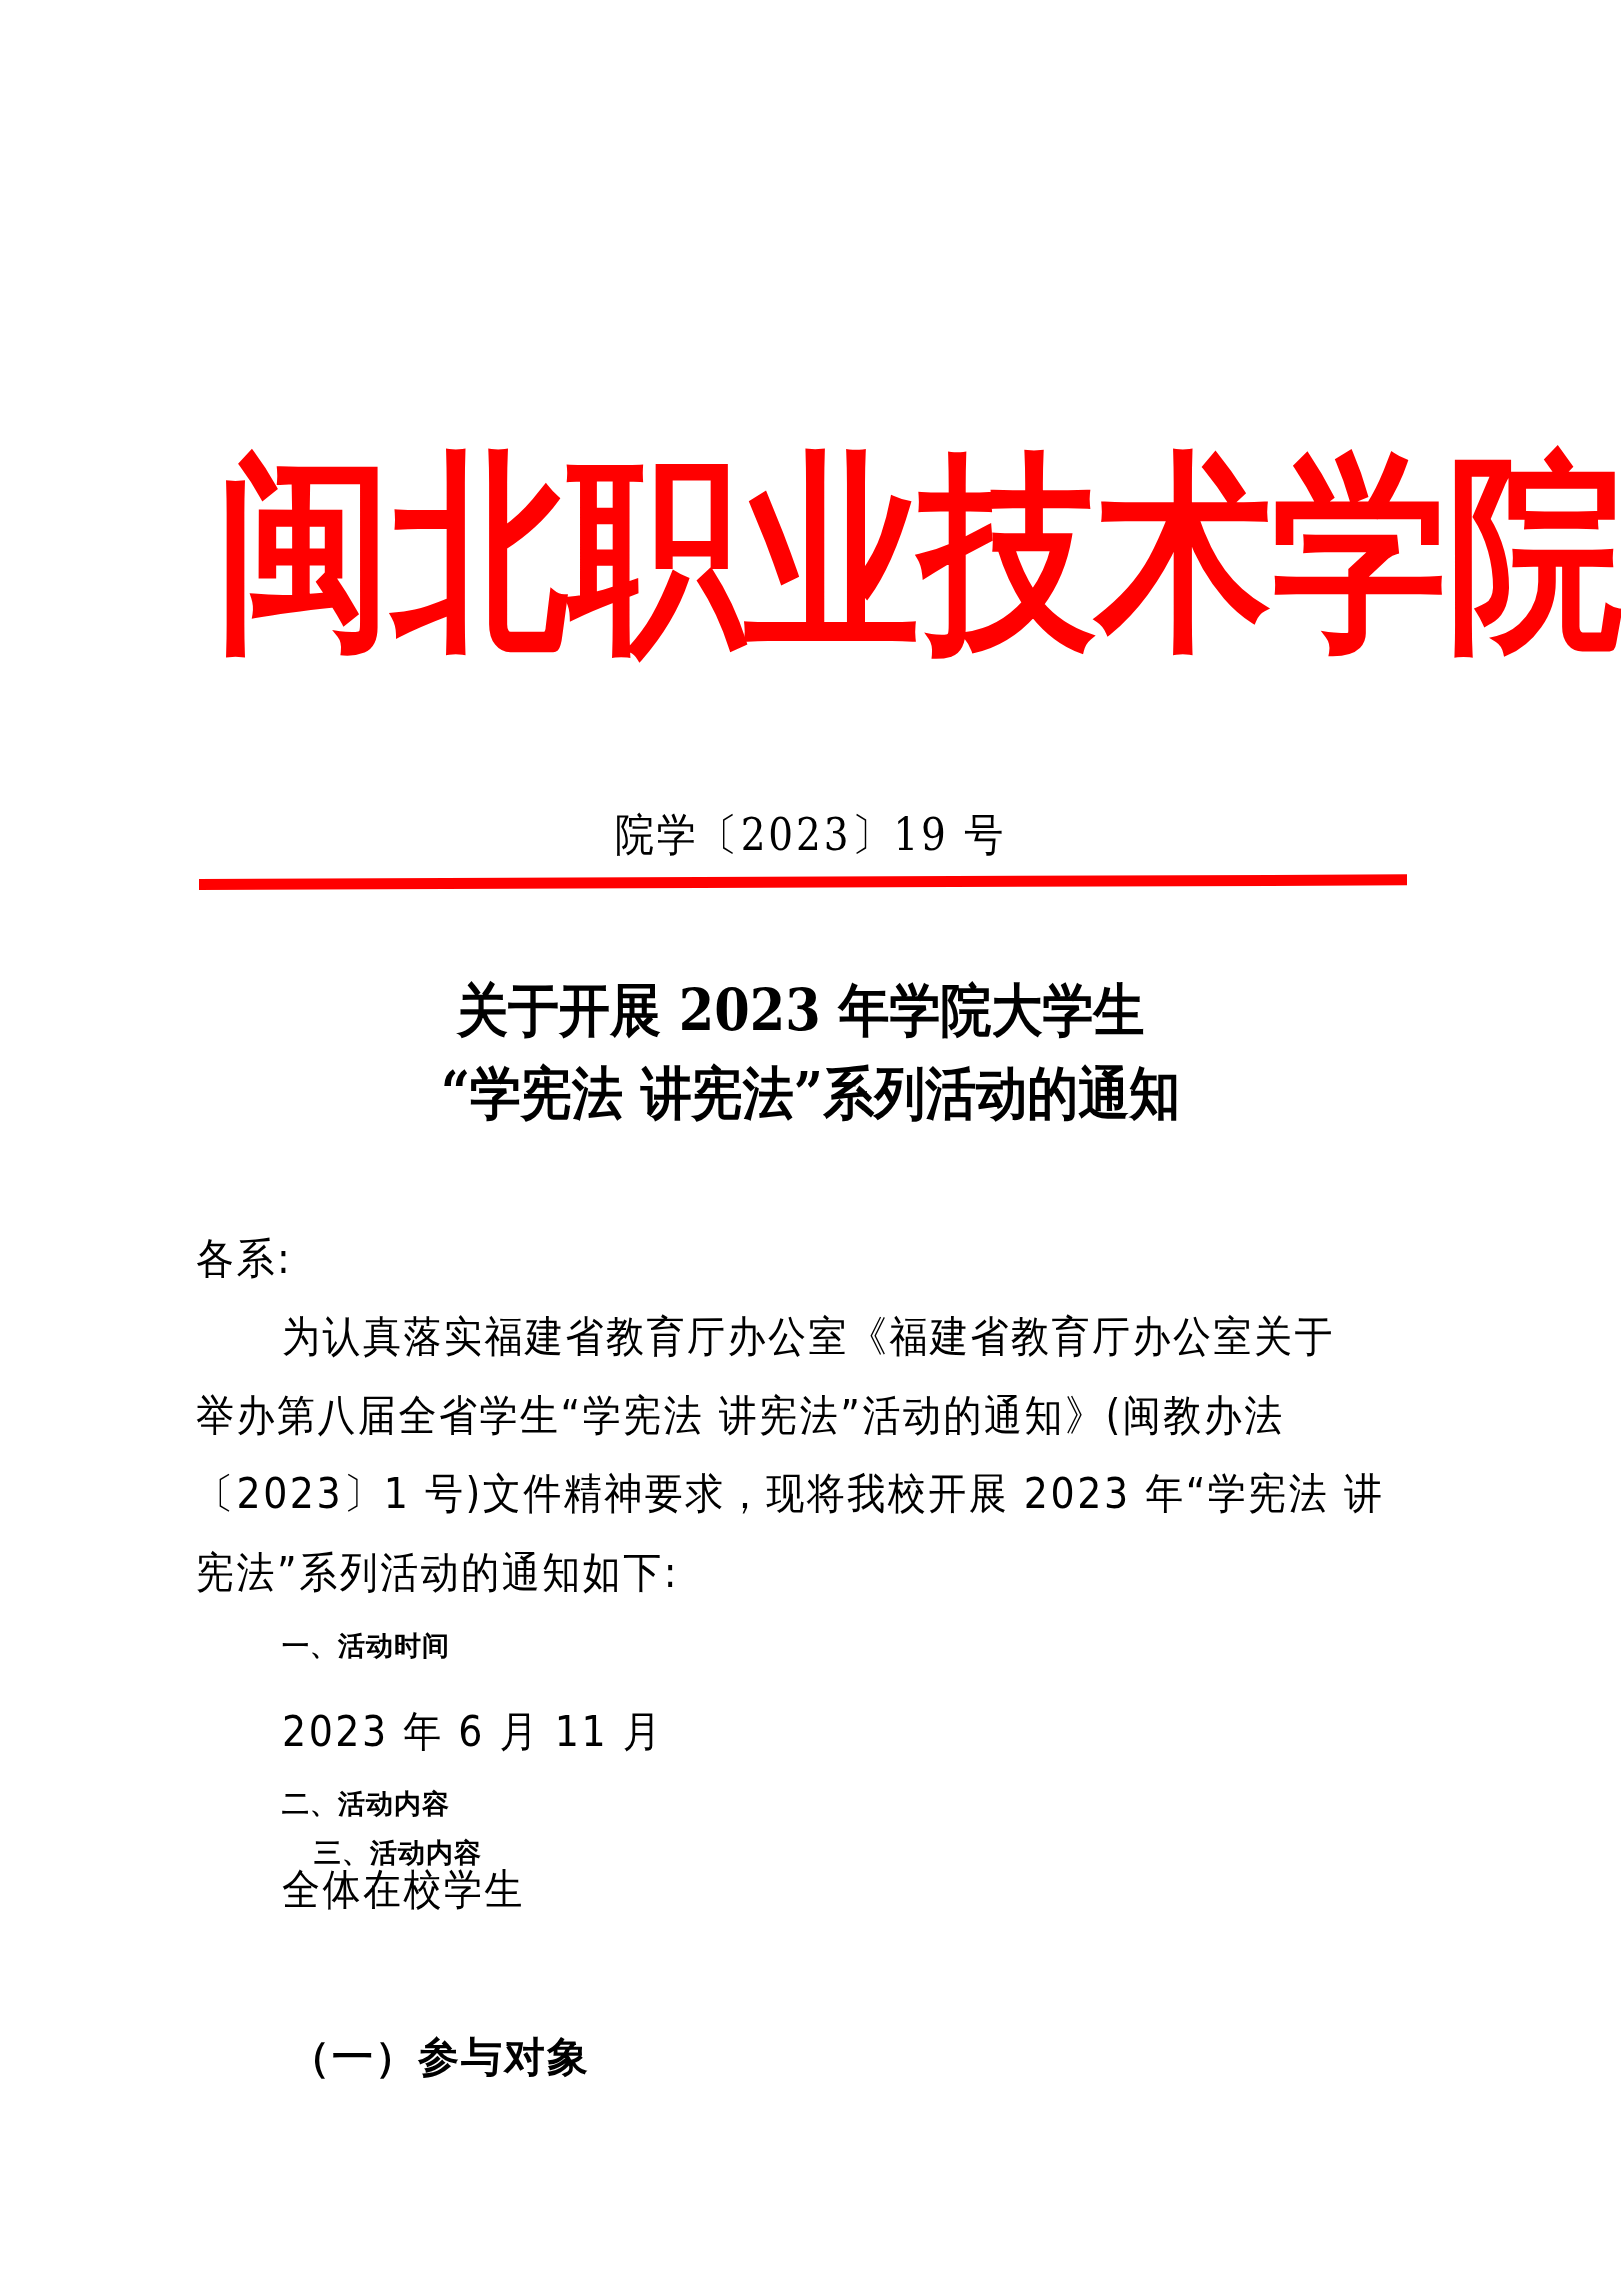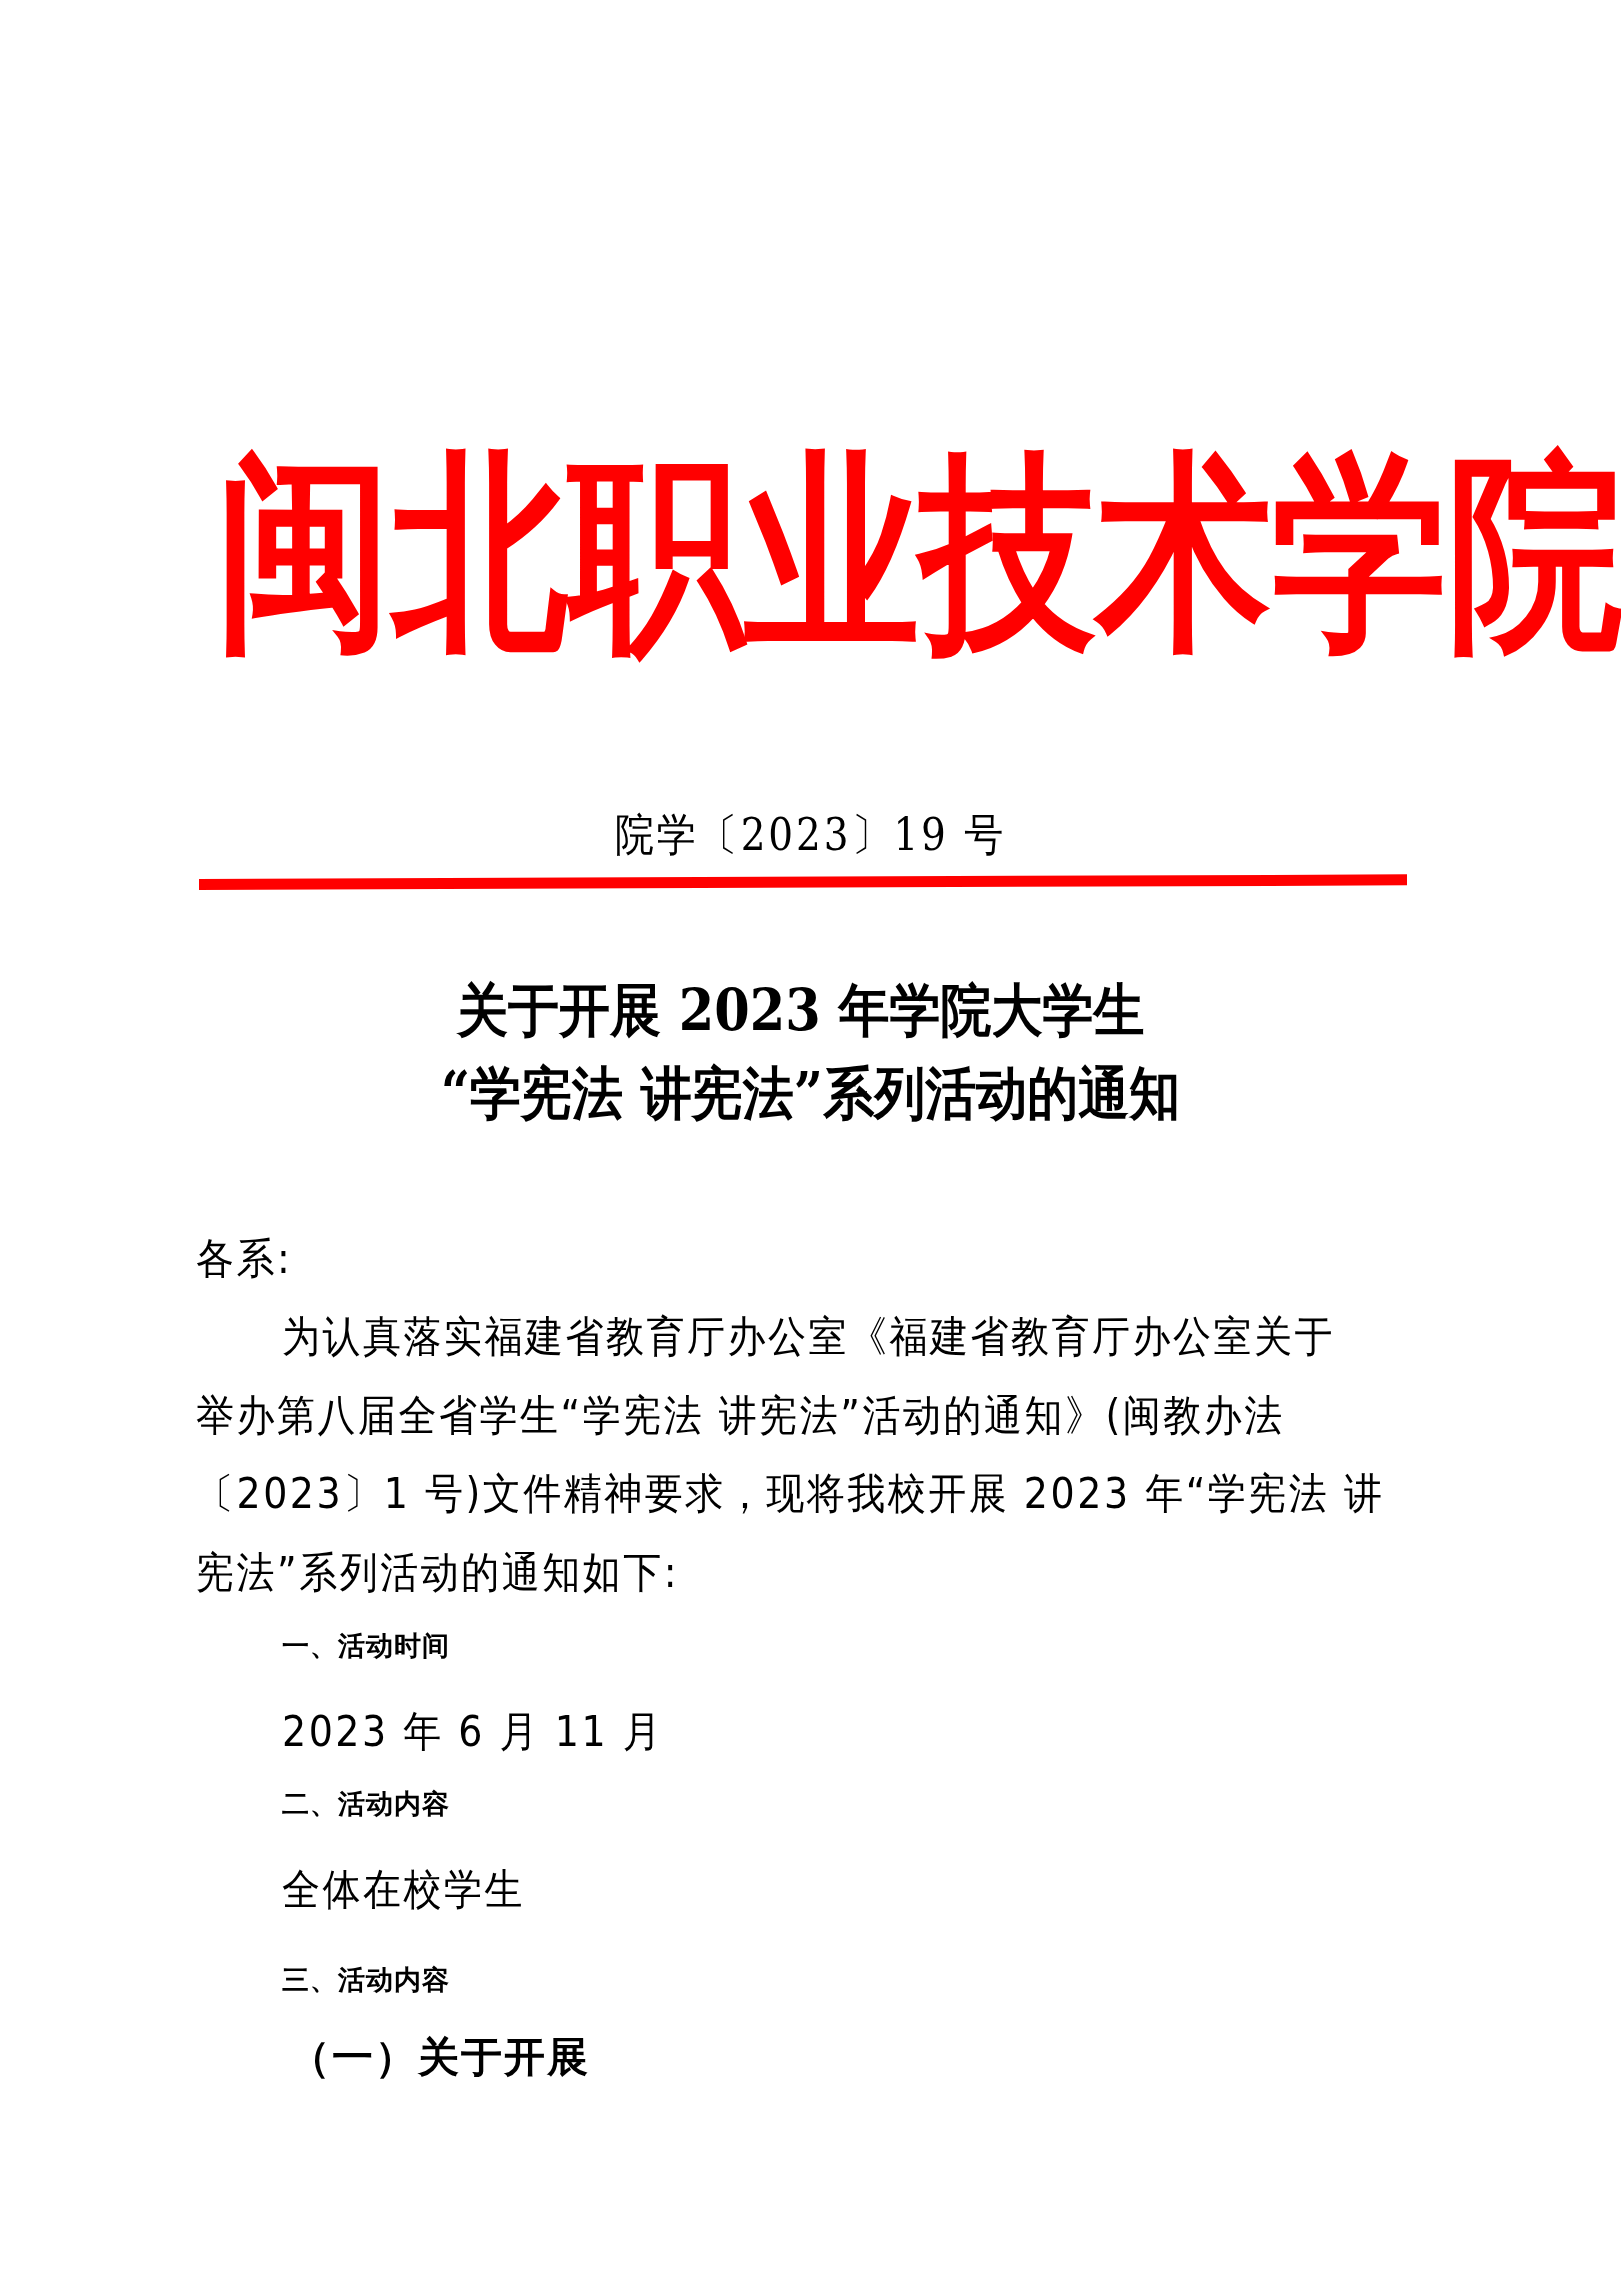--- a/index.html
+++ b/index.html
@@ -141,18 +141,18 @@
   <div class="body-text" style="top:1394px;">举办第八届全省学生“学宪法 讲宪法”活动的通知》(闽教办法</div>
   <div class="body-text" style="top:1472px;">〔2023〕1 号)文件精神要求，现将我校开展 2023 年“学宪法 讲</div>
   <div class="body-text" style="top:1551px;">宪法”系列活动的通知如下:</div>
 
   <div class="heading" style="top:1632px;">一、活动时间</div>
   <div class="body-text indent" style="top:1710px;">2023 年 6 月 11 月</div>
 
   <div class="heading" style="top:1790px;">二、活动内容</div>
   <div class="body-text indent" style="top:1868px;">全体在校学生</div>
 
-  <div class="heading" style="top:1966px;">三、活动内容</div>
+  <div class="heading" style="top:1839px;margin-left:32px;">三、活动内容</div>
 
-  <div class="subheading" style="top:2037px;">（一）关于开展</div>
+  <div class="subheading" style="top:2037px;">（一）参与对象</div>
 
 </div>
 
 
 </body></html>

